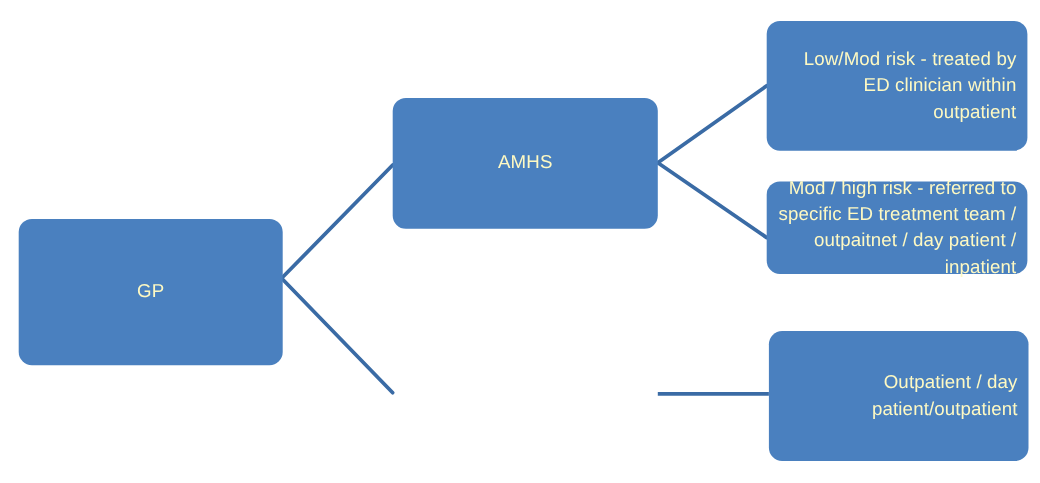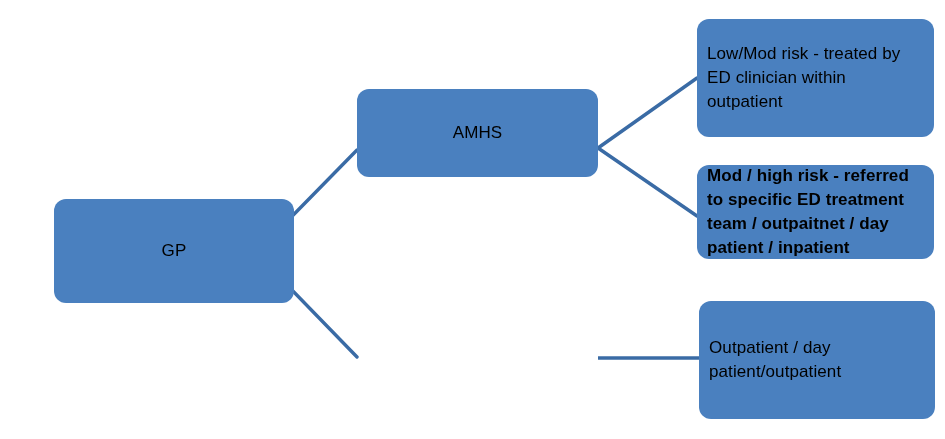--- a/index.html
+++ b/index.html
@@ -23,50 +23,49 @@
     top: 0;
     width: 945px;
     height: 439px;
     pointer-events: none;
   }
   .node {
     position: absolute;
     box-sizing: border-box;
     background: #4a80bf;
     border-radius: 12px;
-    color: #000000;
+    color: #fef9c3;
     display: flex;
     align-items: center;
     justify-content: center;
-    text-align: left;
+    text-align: right;
     line-height: 1.42;
     letter-spacing: 0.1px;
     z-index: 2;
   }
   .node-label {
     display: block;
     white-space: pre-line;
     padding: 0 10px;
   }
 
   
   #node-gp {
     left: 17px;
     top: 199px;
     width: 240px;
-    height: 104px;
+    height: 133px;
     font-size: 17px;
-    margin-left: 37px;
   }
   
   #node-amhs {
     left: 357px;
     top: 89px;
     width: 241px;
-    height: 88px;
+    height: 119px;
     font-size: 17px;
   }
   
   #node-ed-team {
     left: 357px;
     top: 300px;
     width: 241px;
     height: 119px;
     font-size: 17px;
     line-height: 2.0;
@@ -77,23 +76,22 @@
     top: 19px;
     width: 237px;
     height: 118px;
     font-size: 17px;
   }
   
   #node-mod-high {
     left: 697px;
     top: 165px;
     width: 237px;
-    height: 94px;
+    height: 84px;
     font-size: 17px;
-    font-weight: bold;
   }
   
   #node-outpatient {
     left: 699px;
     top: 301px;
     width: 236px;
     height: 118px;
     font-size: 17px;
   }
 </style>

